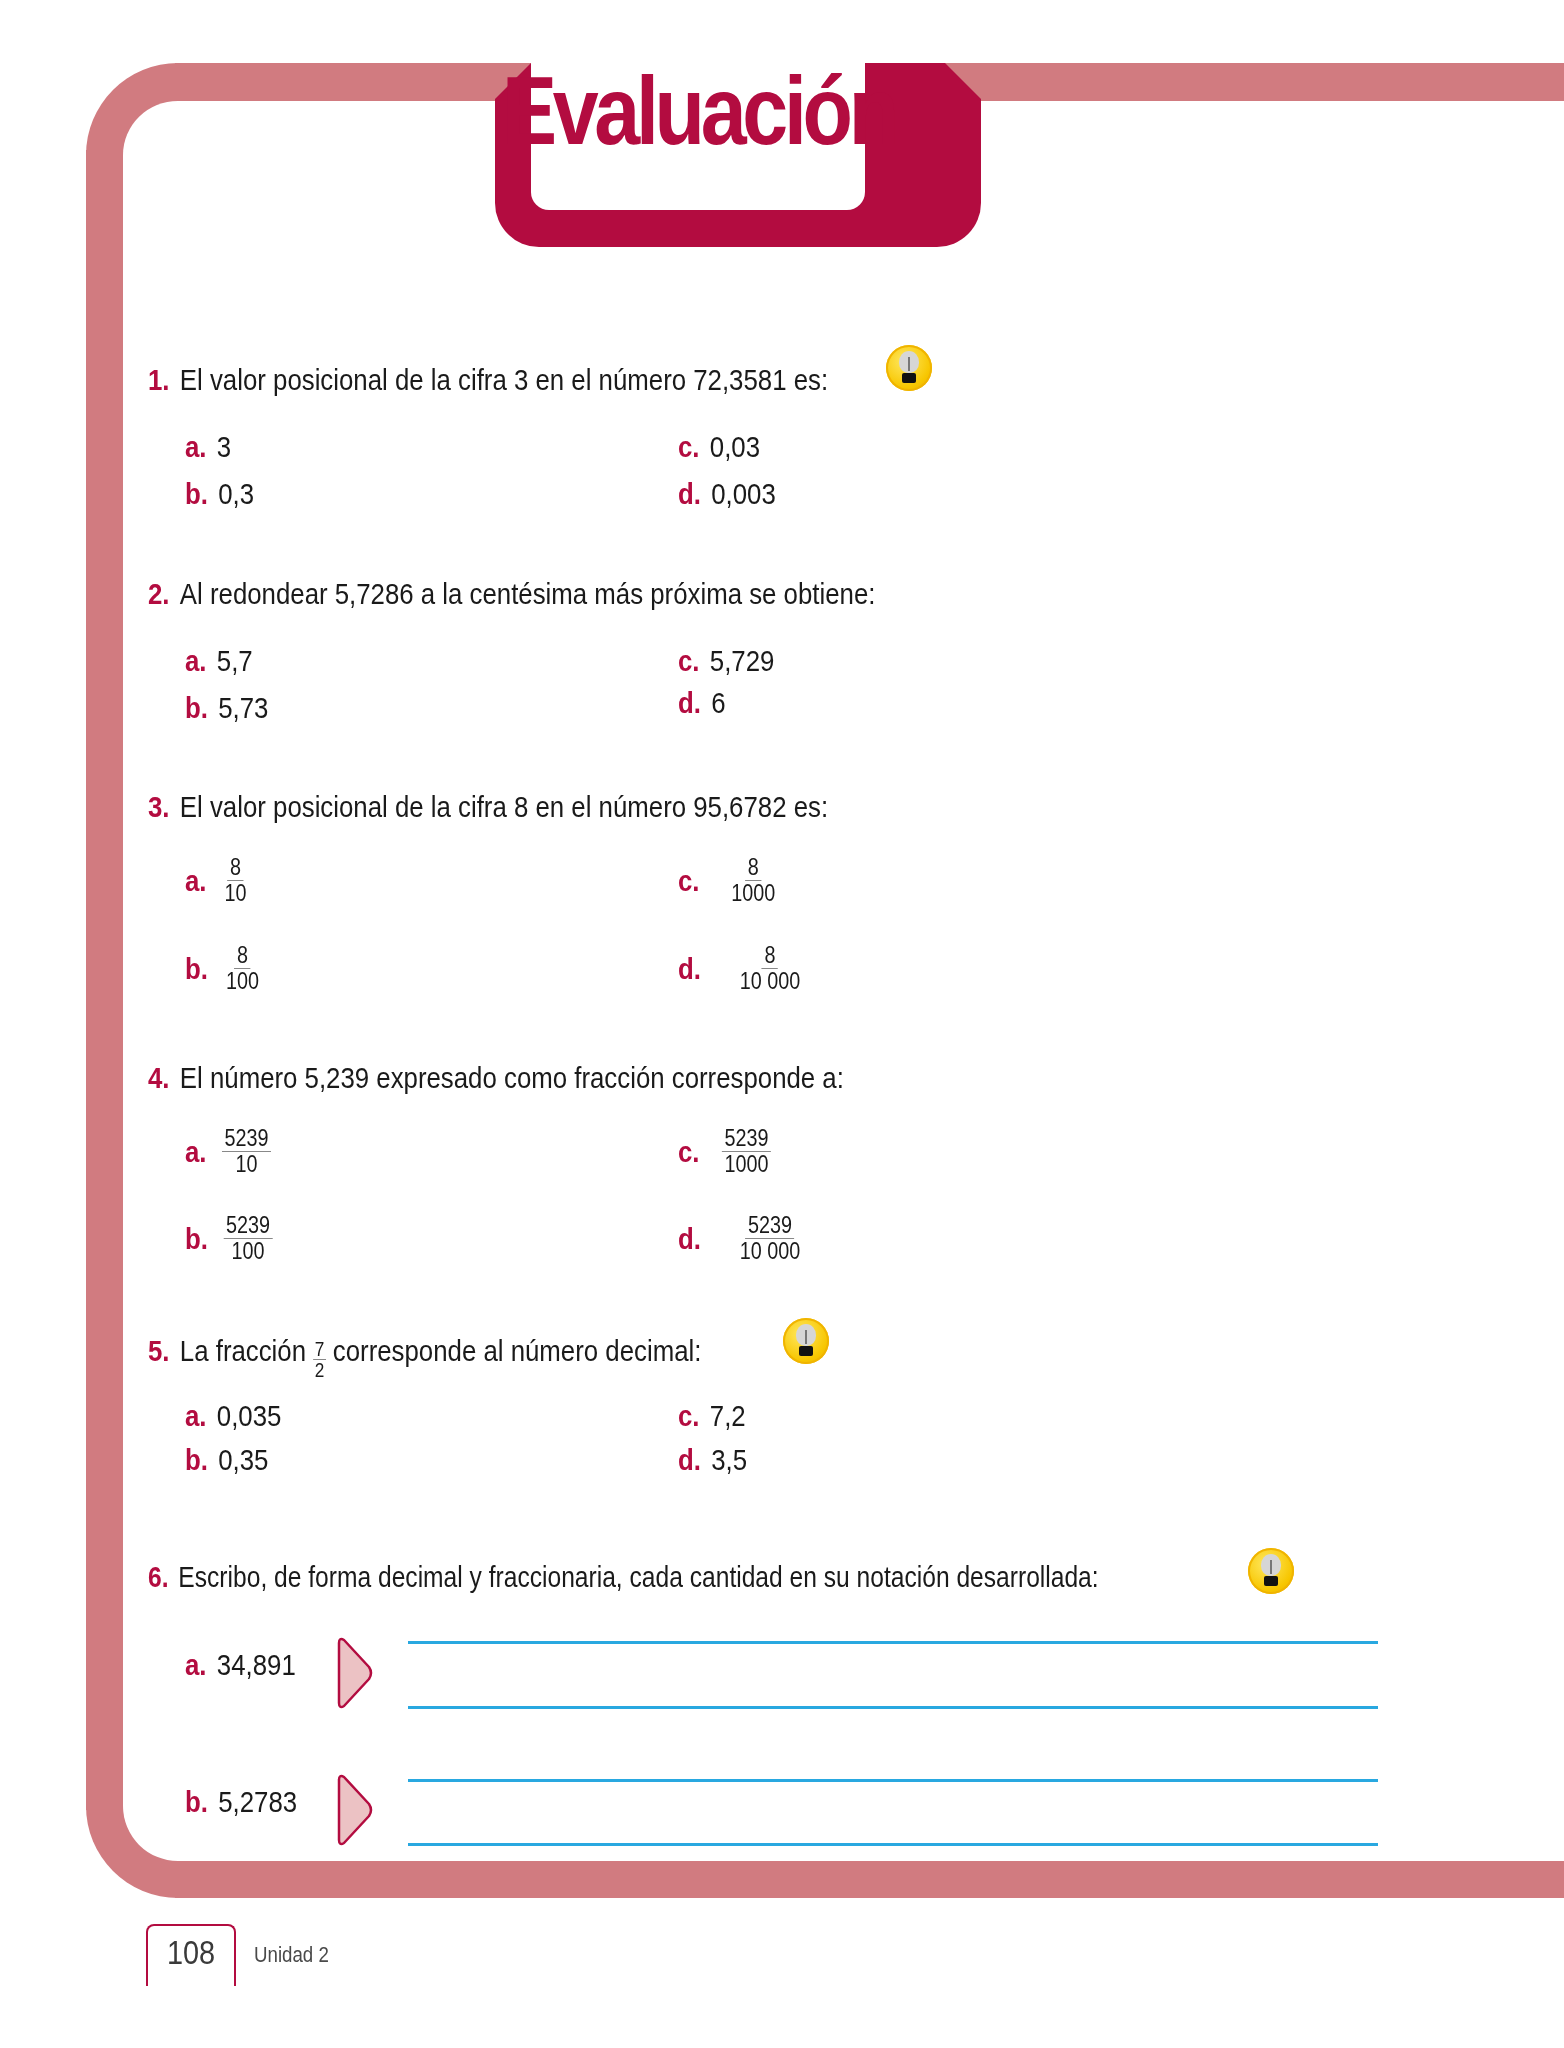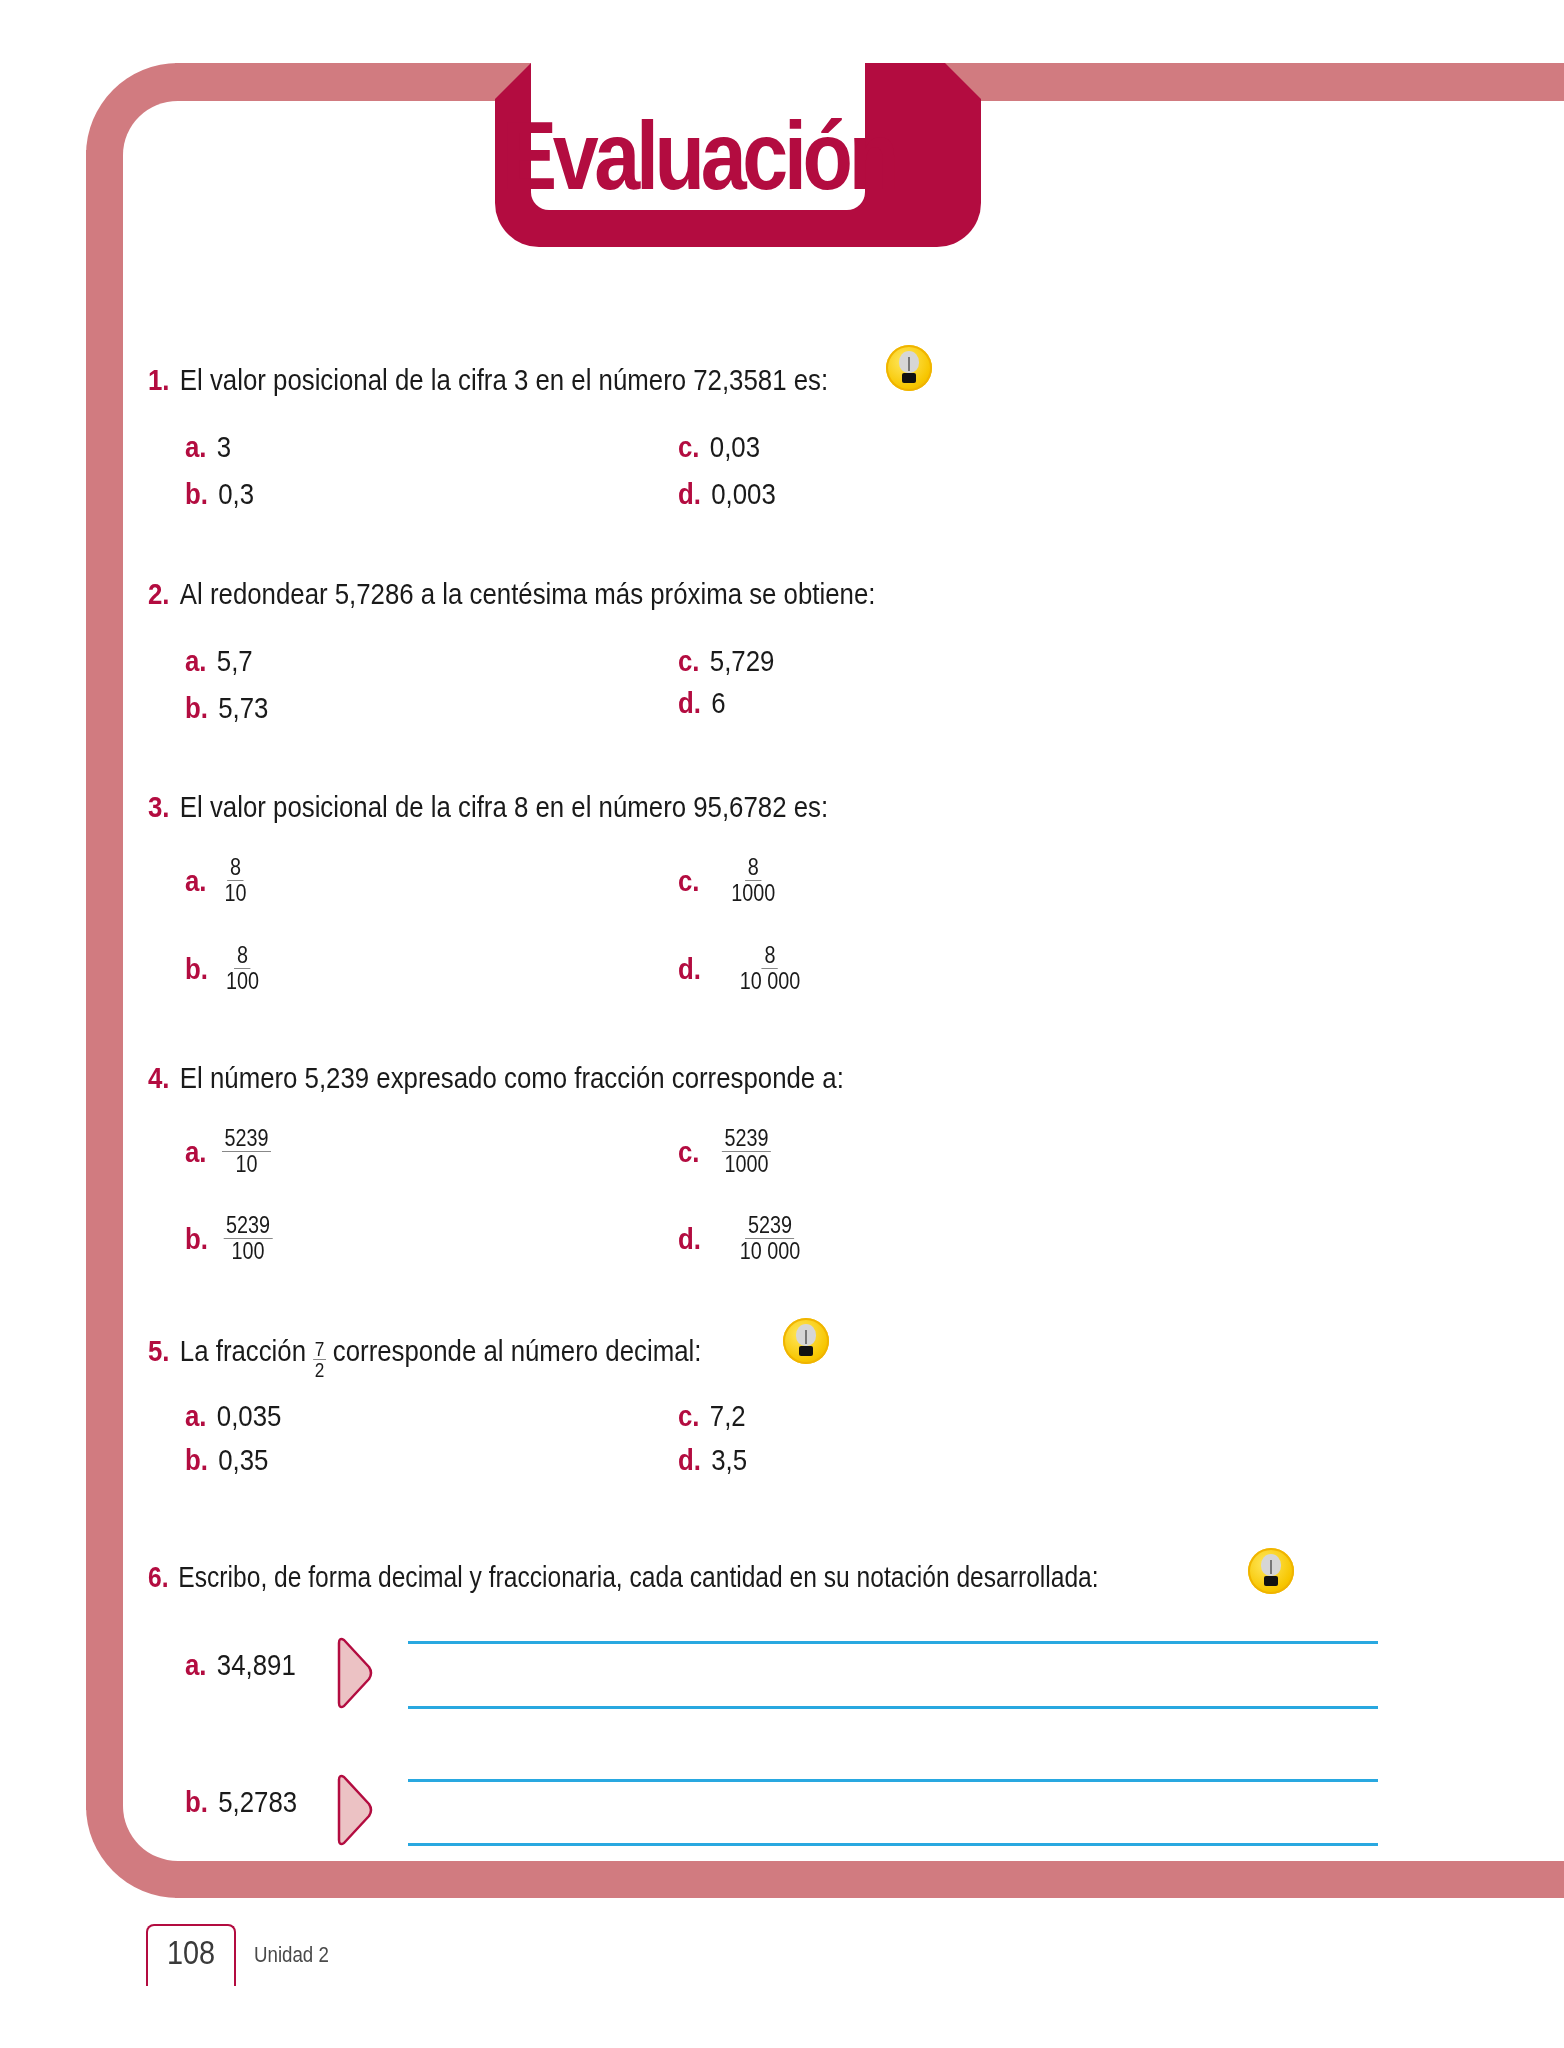--- a/index.html
+++ b/index.html
@@ -20,21 +20,21 @@
 
   
   .title-tab { left: 495px; top: 63px; width: 486px; height: 184px; background: #b30c40;
         border-bottom-left-radius: 44px; border-bottom-right-radius: 44px; }
   .title-tab-notch-l { left: 495px; top: 63px; width: 0; height: 0;
         border-top: 36px solid #d17b80; border-right: 36px solid transparent; }
   .title-tab-notch-r { left: 945px; top: 63px; width: 0; height: 0;
         border-top: 36px solid #d17b80; border-left: 36px solid transparent; }
   .title-inner { left: 531px; top: 63px; width: 334px; height: 147px; background: #ffffff;
         border-bottom-left-radius: 18px; border-bottom-right-radius: 18px;
-        display: flex; align-items: flex-end; justify-content: center; }
+        display: flex; justify-content: center; }
   .title-text { font-family: "Liberation Sans", sans-serif; font-weight: bold; font-size: 96px;
         color: #b30c40; letter-spacing: -5px; line-height: 1; margin-bottom: 6px;
         transform: scaleX(0.86); transform-origin: center bottom; }
 
   
   .q-head { font-size: 30px; line-height: 1; white-space: nowrap;
         transform: scaleX(0.86); transform-origin: left bottom; }
   .q-num { color: #b30c40; font-weight: bold; margin-right: 12px; }
   .opt { font-size: 30px; line-height: 1; white-space: nowrap; display: flex; align-items: center;
         transform: scaleX(0.86); transform-origin: left center; }

